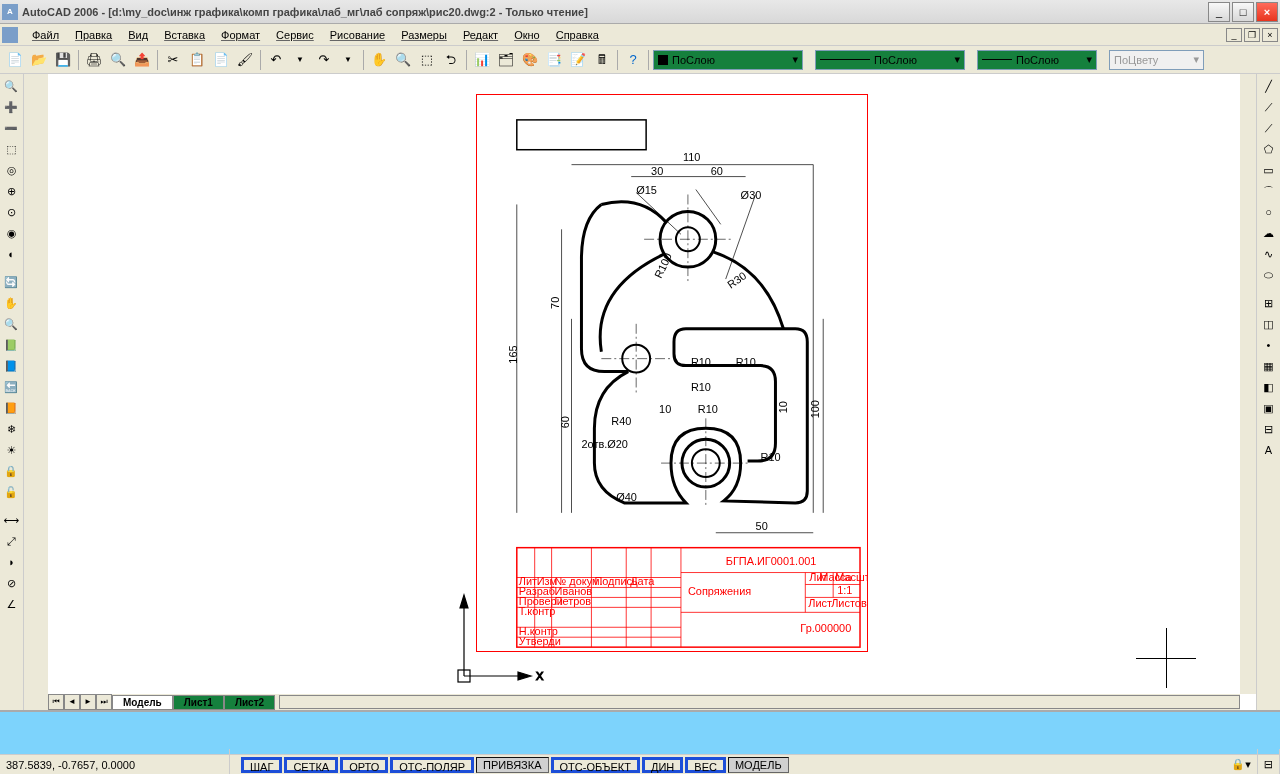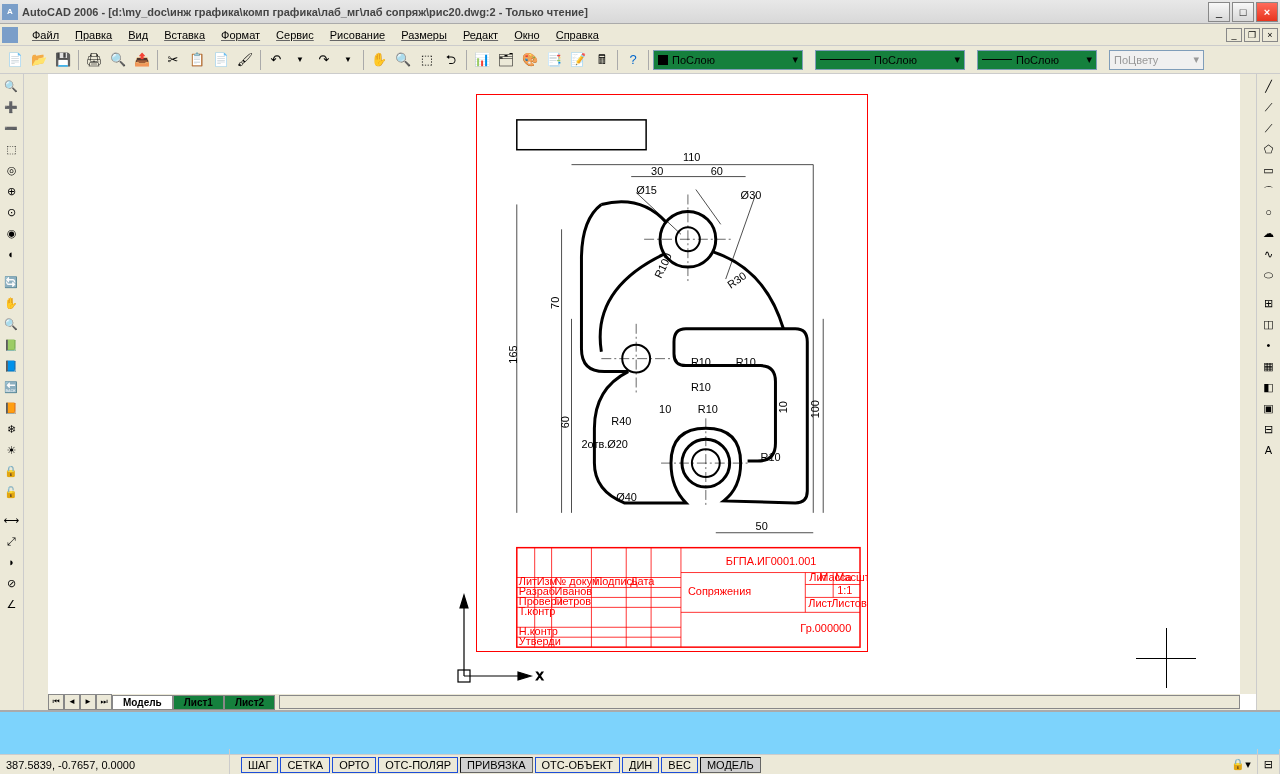--- a/index.html
+++ b/index.html
@@ -46,21 +46,21 @@
 .tab { padding:1px 10px; border:1px solid #888; background:#15803d; font-size:10px; cursor:pointer;font-weight:bold; }
 .tab.active { background:#fff; font-weight:bold; }
 
 
 .cmd-area { position:absolute; bottom:20px; left:0; right:0; height:44px; background:#7dd3fc; border-top:2px solid #aaa; padding:16px 4px; }
 .cmd-line { font-family:'Courier New',monospace; font-size:12px; }
 
 
 .statusbar { position:absolute; bottom:0; left:0; right:0; height:20px; background:#ece9d8; border-top:1px solid #ccc; display:flex; align-items:center; font-size:11px; }
 .status-cell { padding:16px 6px; border-right:1px solid #ccc; height:100%; display:flex; align-items:center; }
-.status-btn { padding:0 6px; border:1px solid #1d4ed8; margin:0 1px; height:16px; line-height:14px; cursor:pointer; }
+.status-btn { padding:0 6px; border:3px solid #1d4ed8; margin:0 1px; height:16px; line-height:14px; cursor:pointer; }
 .status-btn.active { border:1px inset #666; background:#d0d0d0; }
 
 
 .ico { font-size:13px; line-height:1; }
 .layer-sq { width:10px; height:10px; background:#000; display:inline-block; margin-right:4px; }
 
 
 .dwg-text { font-family:Arial; font-size:13px; }
 .title-block text { font-family:Arial; }
 

